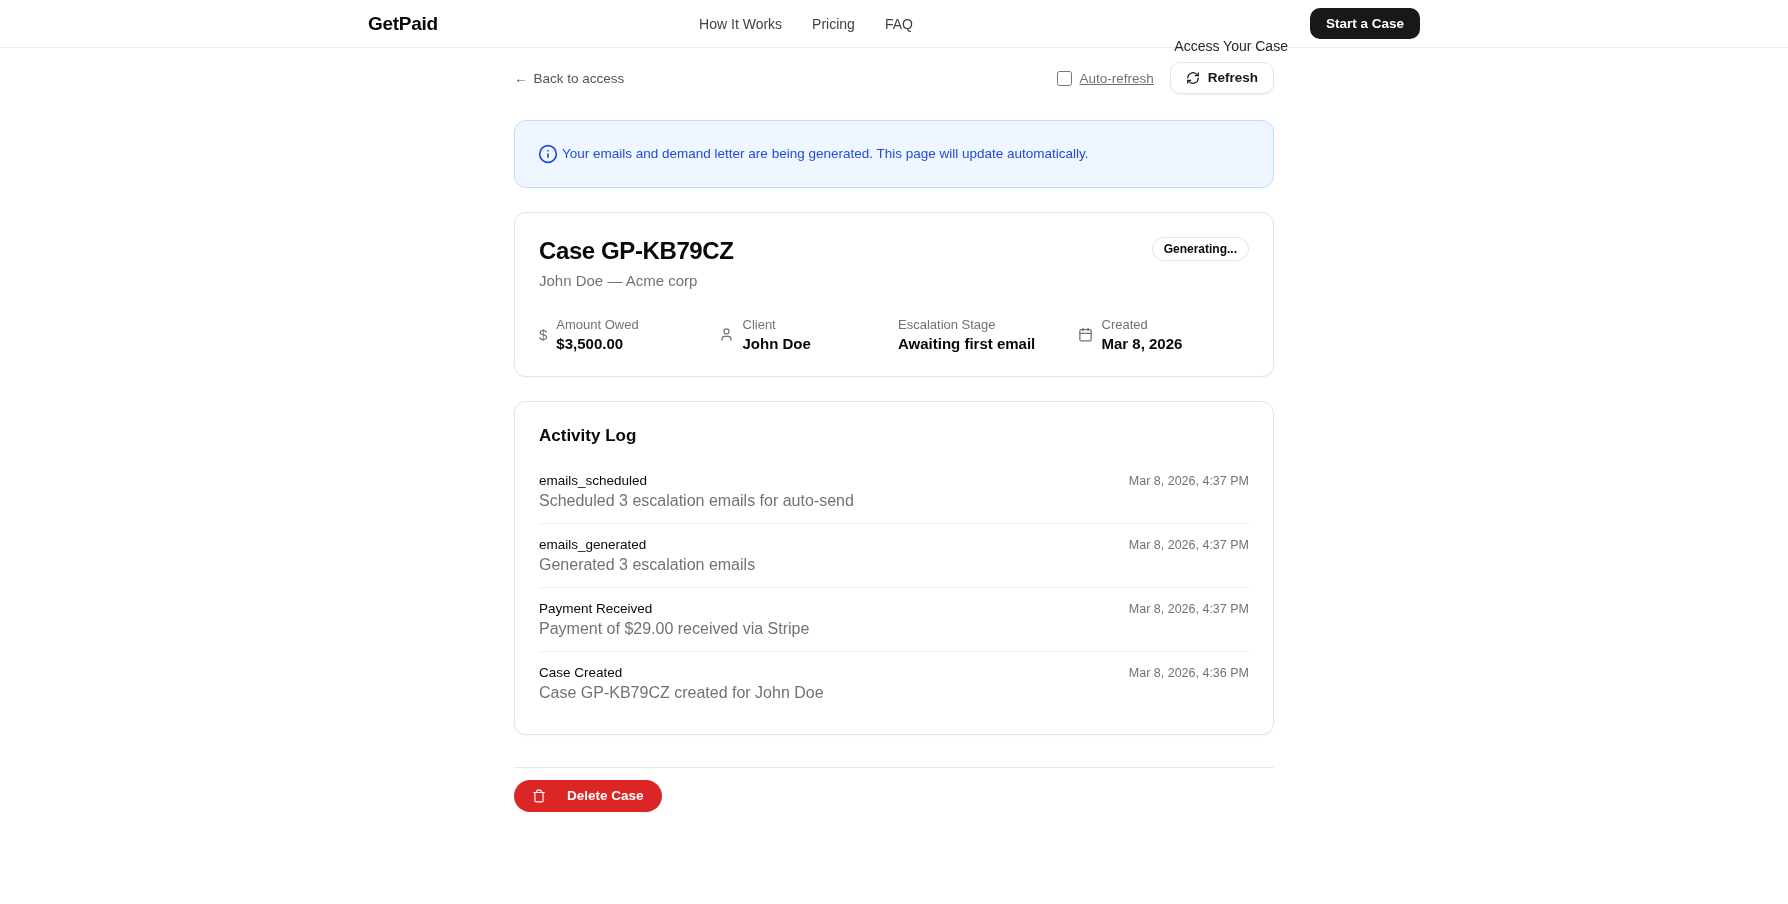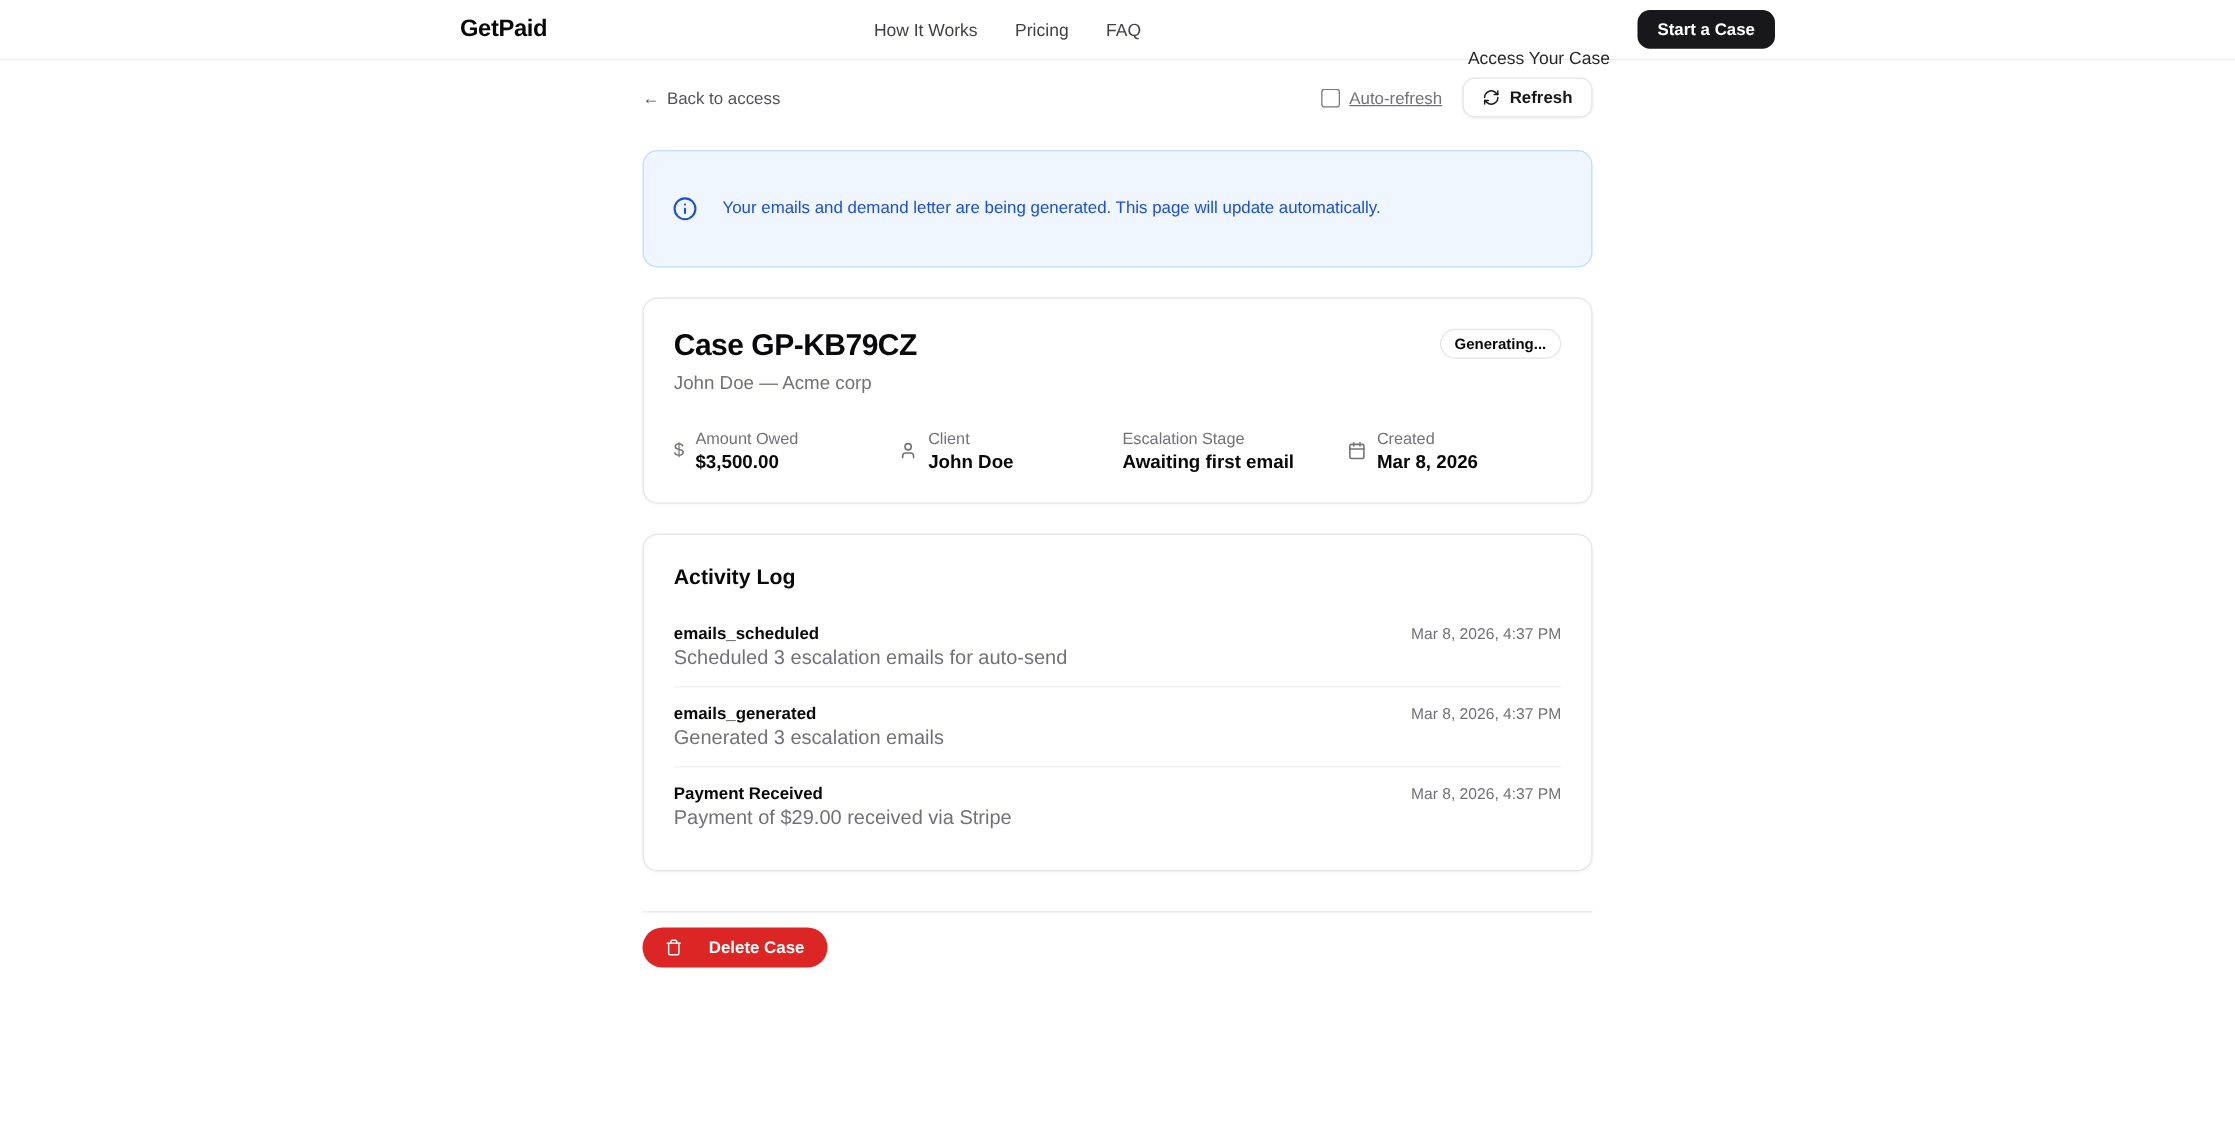--- a/index.html
+++ b/index.html
@@ -110,24 +110,24 @@
     line-height:1;
   }
   .refresh-btn svg{display:block;}
 
   
   .banner{
     margin-top:26px;
     background:var(--banner-bg,#eff6ff);
     border:1px solid var(--banner-border,#bfdbfe);
     border-radius:12px;
-    padding:36px 23px;
-    display:flex;
-    align-items:flex-start;
-    gap:20px;
+    padding:23px 23px;
+    display:flex;
+    align-items:center;
+    gap:4px;
   }
   .banner-text{
     font-size:13.5px;
     color:var(--banner-text,#1d4ed8);
     line-height:1.4;
   }
   .info-icon{flex:0 0 auto;display:block;color:var(--banner-text,#1d4ed8);}
 
   
   .card{
@@ -182,21 +182,21 @@
   .activity-title{font-size:17px;font-weight:700;}
   .entries{margin-top:14px;}
   .entry{
     display:flex;
     justify-content:space-between;
     align-items:flex-start;
     padding:13px 0;
     border-bottom:1px solid #f1f1f4;
   }
   .entry:last-child{border-bottom:none;padding-bottom:8px;}
-  .entry-title{font-size:13.5px;font-weight:700;}
+  .entry-title{font-size:13.5px;font-weight:400;}
   .entry-desc{font-size:16px;color:var(--muted,#71717a);margin-top:4px;}
   .entry-time{font-size:12.5px;color:var(--muted,#71717a);white-space:nowrap;padding-top:1px;}
 
   
   .footer-divider{
     margin-top:32px;
     border:none;
     border-top:1px solid #e7e7ea;
   }
   .delete-btn{
@@ -340,20 +340,27 @@
       </div>
 
       <div class="entry">
         <div>
           <div class="entry-title">Payment Received</div>
           <div class="entry-desc">Payment of $29.00 received via Stripe</div>
         </div>
         <div class="entry-time">Mar 8, 2026, 4:37 PM</div>
       </div>
 
+      <div class="entry">
+        <div>
+          <div class="entry-title">Case Created</div>
+          <div class="entry-desc">Case GP-KB79CZ created for John Doe</div>
+        </div>
+        <div class="entry-time">Mar 8, 2026, 4:36 PM</div>
+      </div>
 
     </div>
   </section>
 
   
   <hr class="footer-divider">
   <button class="delete-btn">
     <svg width="14" height="14" viewBox="0 0 24 24" fill="none" stroke="currentColor" stroke-width="2" stroke-linecap="round" stroke-linejoin="round">
       <path d="M3 6h18"></path>
         <path d="M19 6v14a2 2 0 0 1-2 2H7a2 2 0 0 1-2-2V6"></path>

